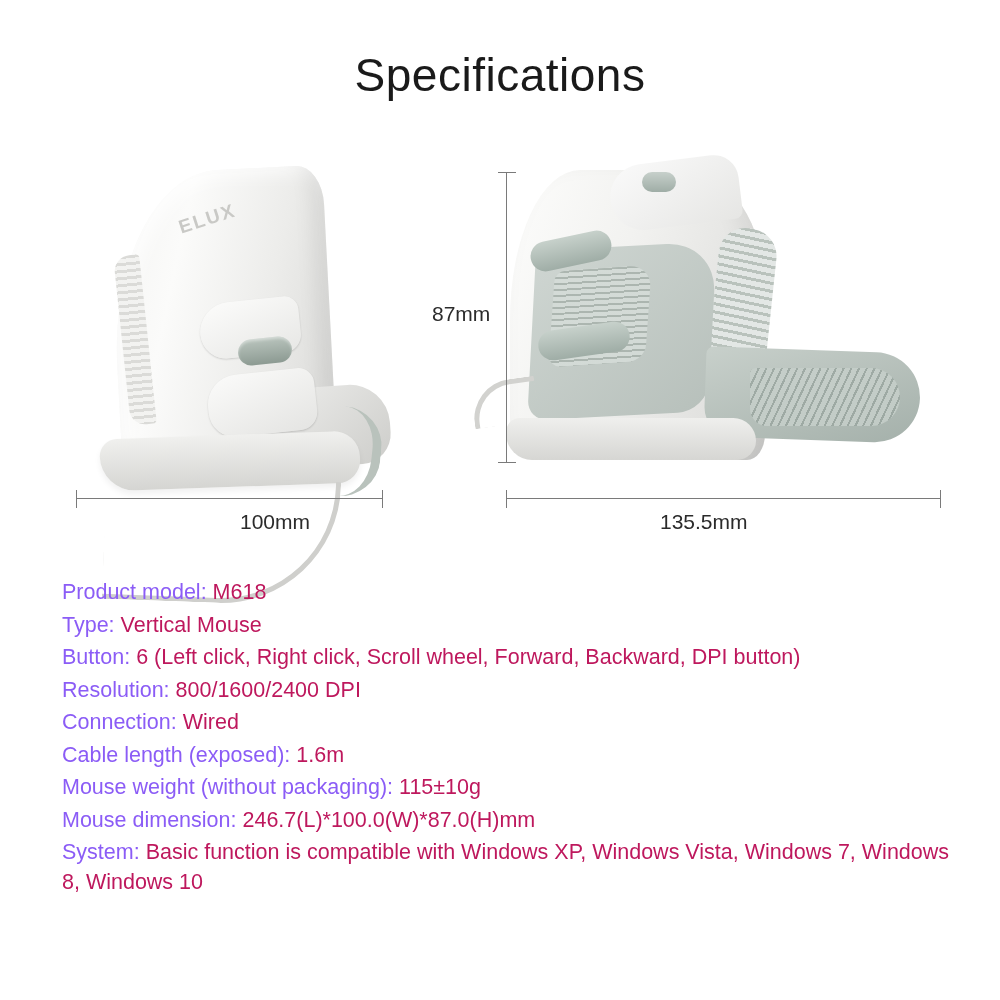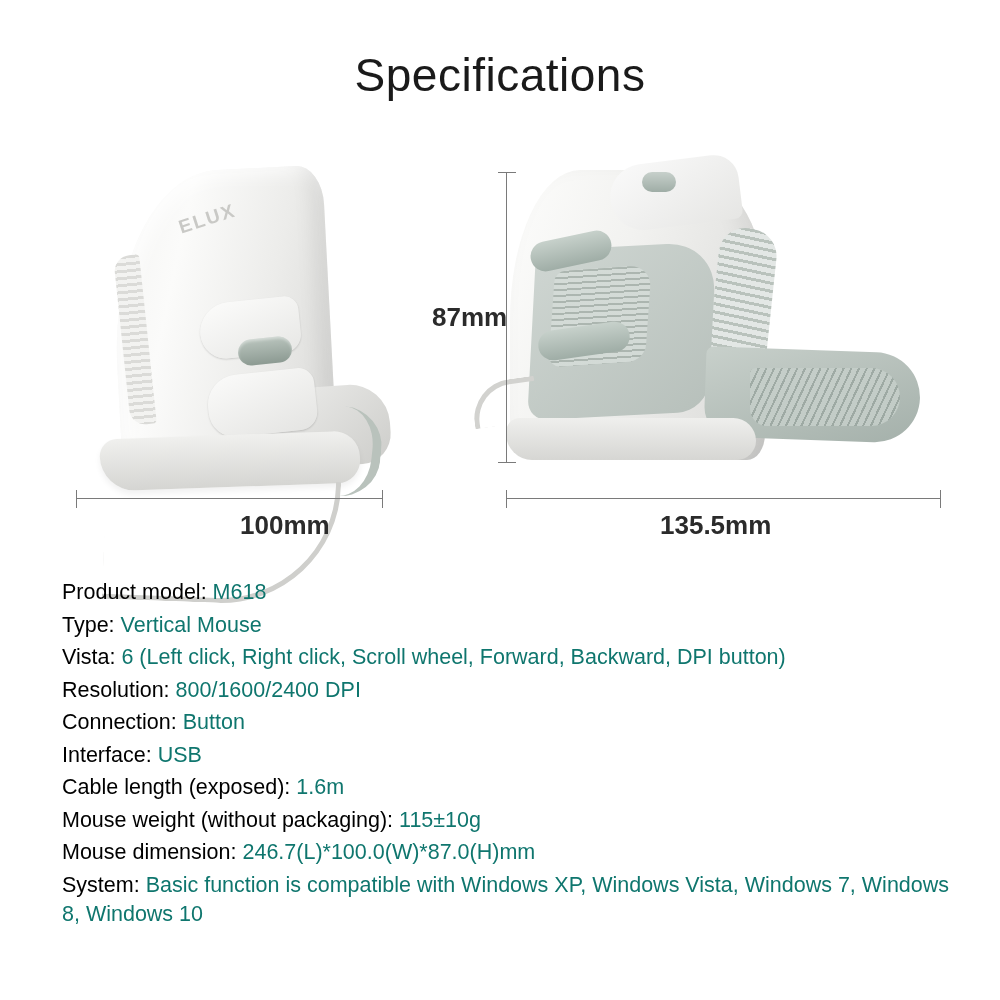--- a/index.html
+++ b/index.html
@@ -298,23 +298,22 @@
     height: 40px;
     border-top: 5px solid #d2d2cf;
     border-left: 5px solid #d2d2cf;
     border-radius: 40px 0 0 0;
     transform: rotate(-8deg);
   }
 
   
   .dim-label {
     position: absolute;
-    font-size: 26px;
+    font-size: 21px;
     color: #2b2b2b;
-    font-weight: bold;
   }
   .dim-line-h {
     position: absolute;
     height: 0;
     border-top: 1.5px solid #7a7a7a;
   }
   .dim-line-v {
     position: absolute;
     width: 0;
     border-left: 1.5px solid #7a7a7a;
@@ -340,24 +339,24 @@
     width: 900px;
     font-size: 21.5px;
     line-height: 29.5px;
     color: #1f1f1f;
   }
   .spec-row {
     margin-bottom: 3px;
     white-space: normal;
   }
   .spec-key {
-    color: #000000;
+    color: #8b5cf6;
   }
   .spec-val {
-    color: #0f766e;
+    color: #be185d;
     margin-top: 42px;
   }
 </style>
 </head>
 <body>
 
 <div class="page">
 
   <div class="title">Specifications</div>
 
@@ -410,34 +409,30 @@
   <div class="specs">
     <div class="spec-row">
       <span class="spec-key">Product model:</span>
       <span class="spec-val">M618</span>
     </div>
     <div class="spec-row">
       <span class="spec-key">Type:</span>
       <span class="spec-val">Vertical Mouse</span>
     </div>
     <div class="spec-row">
-      <span class="spec-key">Vista:</span>
+      <span class="spec-key">Button:</span>
       <span class="spec-val">6  (Left click, Right click, Scroll wheel, Forward, Backward, DPI button)</span>
     </div>
     <div class="spec-row">
       <span class="spec-key">Resolution:</span>
       <span class="spec-val">800/1600/2400 DPI</span>
     </div>
     <div class="spec-row">
       <span class="spec-key">Connection:</span>
-      <span class="spec-val">Button</span>
-    </div>
-    <div class="spec-row">
-      <span class="spec-key">Interface:</span>
-      <span class="spec-val">USB</span>
+      <span class="spec-val">Wired</span>
     </div>
     <div class="spec-row">
       <span class="spec-key">Cable length (exposed):</span>
       <span class="spec-val">1.6m</span>
     </div>
     <div class="spec-row">
       <span class="spec-key">Mouse weight (without packaging):</span>
       <span class="spec-val">115±10g</span>
     </div>
     <div class="spec-row">

